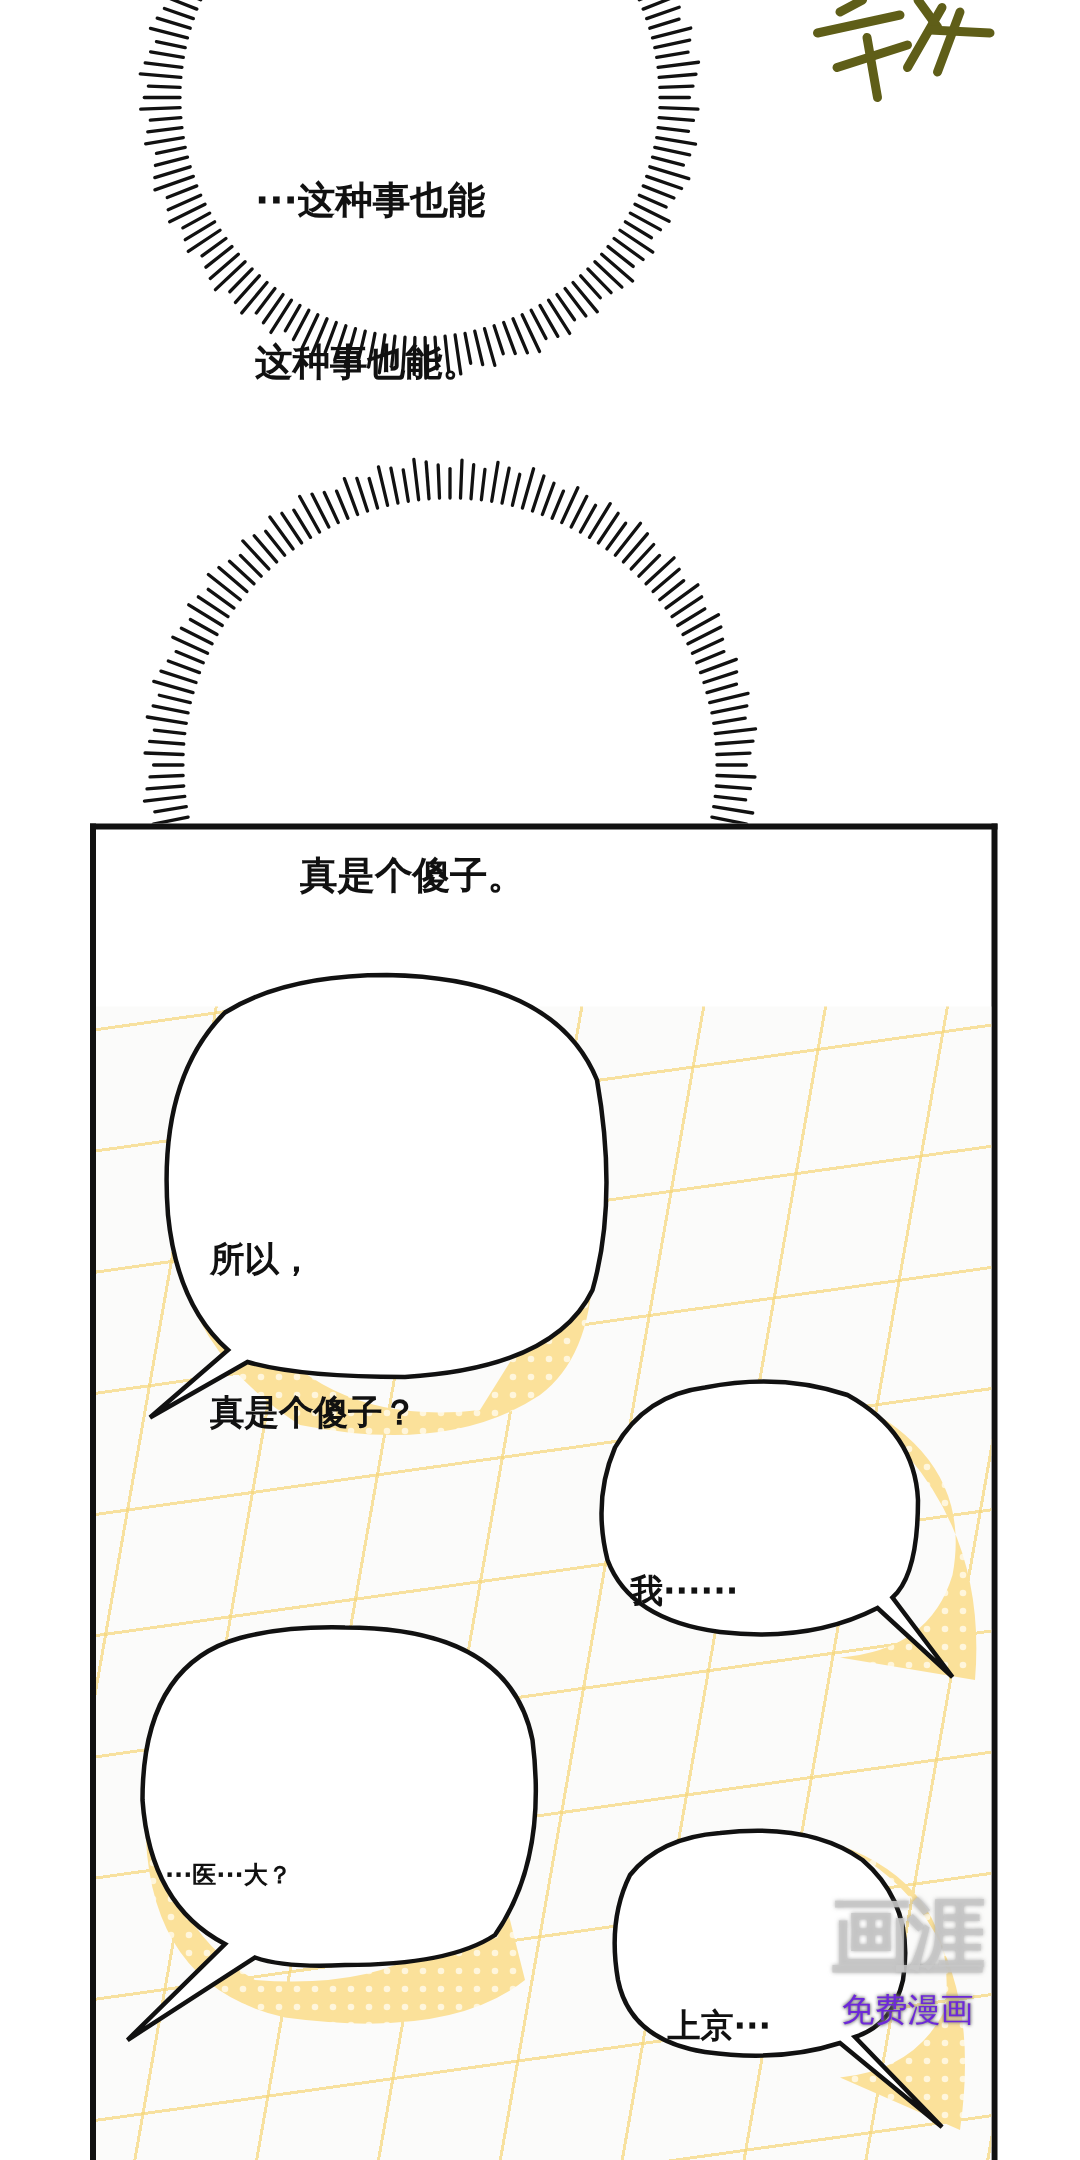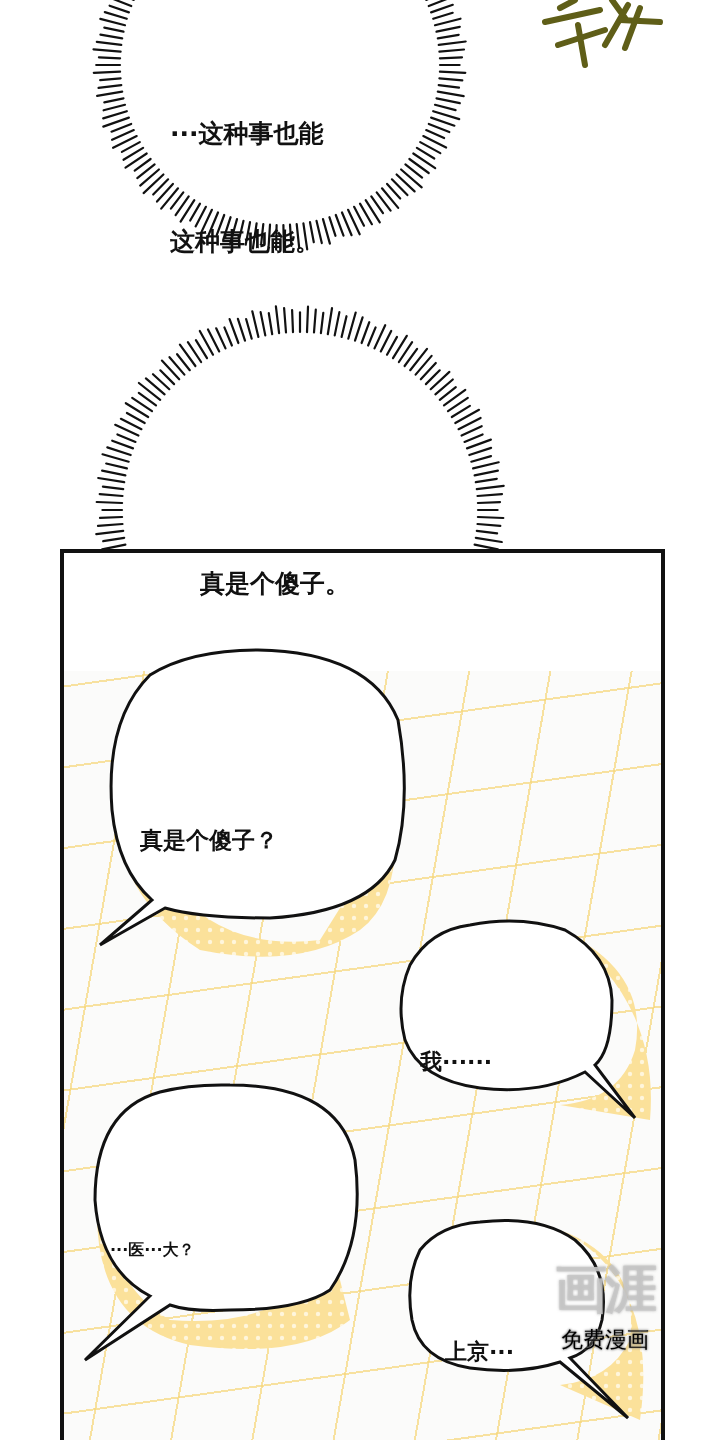--- a/index.html
+++ b/index.html
@@ -2,22 +2,22 @@
 <html><head>
 <meta charset="utf-8">
 <style>
   html, body { margin:0; padding:0; }
   body { width:720px; height:1440px; background:#ffffff; position:relative; overflow:hidden;
          font-family:"DejaVu Sans", sans-serif; }
   .abs { position:absolute; }
   .txt { font-weight:bold; color:#111; font-size:25px; line-height:36px; white-space:pre; }
   svg { position:absolute; left:0; top:0; }
   .wm-big { font-size:52px; font-weight:bold; color:rgba(200,200,200,0.85); letter-spacing:-2px;
-            text-shadow:0 0 3px rgba(120,120,120,0.6); font-family:"DejaVu Sans", sans-serif; }
-  .wm-small { font-size:22px; color:#000000; text-shadow:0 0 3px #888, 0 0 2px #666; }
+            text-shadow:0 0 3px rgba(120,120,120,0.6); font-family:"DejaVu Sans", sans-serif;text-decoration:underline; }
+  .wm-small { font-size:22px; color:#6d28d9; text-shadow:0 0 3px #888, 0 0 2px #666; }
 </style>
 </head>
 <body>
 
 <svg width="720" height="1440" viewBox="0 0 720 1440">
   <g stroke="#5f5e18" stroke-width="6" stroke-linecap="round" fill="none">
     <path d="M560 8 L575 0"></path>
     <path d="M545 22 L600 10"></path>
     <path d="M558 45 L605 30"></path>
     <path d="M578 25 L585 65"></path>
@@ -377,20 +377,21 @@
 <div class="abs txt" style="left:170px;top:44px;width:220px;">
   <div>···这种事也能</div>
   <div>这种事也能。</div>
 </div>
 
 <div class="abs txt" style="left:200px;top:494px;width:210px;">
   <div>真是个傻子。</div>
 </div>
 
 <div class="abs txt" style="left:140px;top:755px;width:240px;font-size:23px;line-height:34px;">
+  <div>所以，</div>
   <div>真是个傻子？</div>
 </div>
 
 <div class="abs txt" style="left:420px;top:972px;width:180px;font-size:22px;line-height:36px;">
   <div>我······</div>
 </div>
 
 <div class="abs txt" style="left:110px;top:1160px;width:230px;font-size:16px;line-height:36px;">
   <div>···医···大？</div>
 </div>

